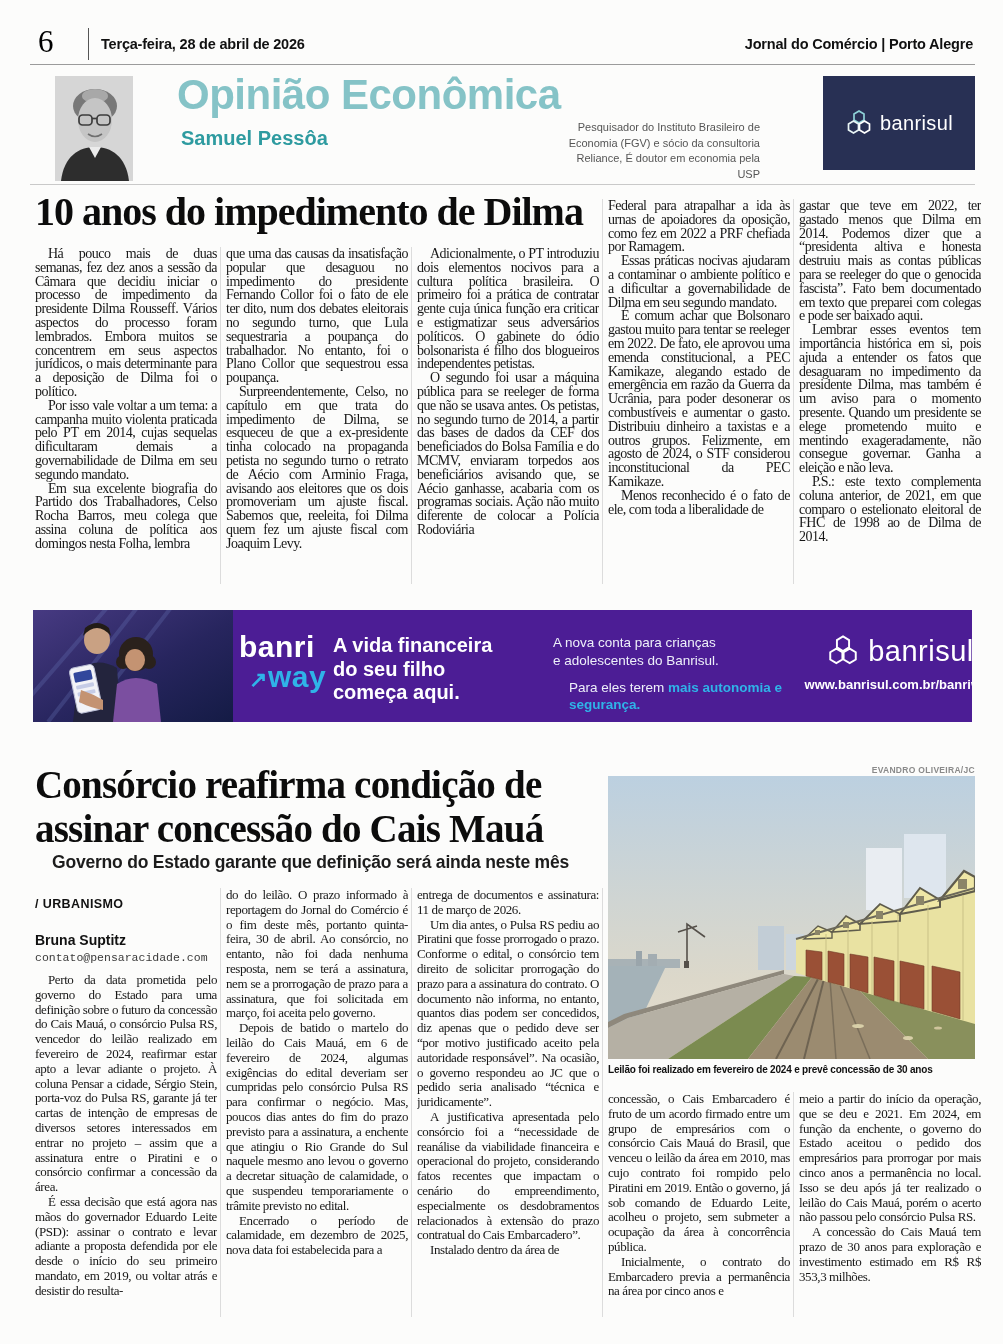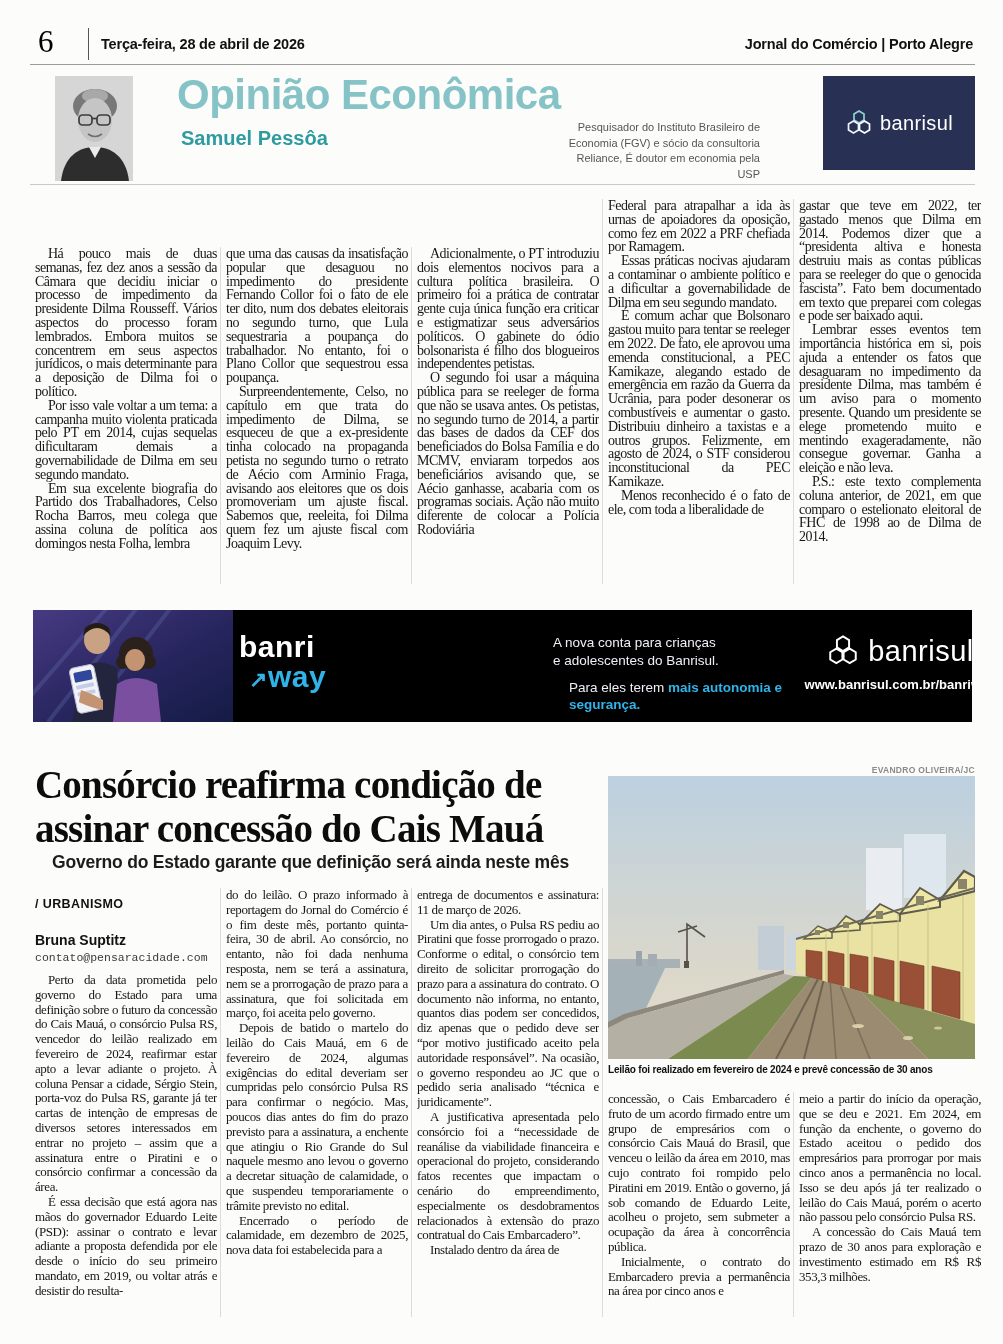--- a/index.html
+++ b/index.html
@@ -33,21 +33,21 @@
   .ncol{position:absolute;width:182px;text-align:justify;font-family:"Liberation Serif",serif;
         color:#171717;overflow:hidden;}
   .a1col{font-size:14px;line-height:13.8px;letter-spacing:-0.5px;height:337px;}
   .a1col.tall{height:385px;}
   .a2col{font-size:13px;line-height:14.8px;letter-spacing:-0.4px;}
   .ncol p{margin:0;text-indent:13px;}
   .ncol p.cont{text-indent:0;}
   .vrule{position:absolute;width:1px;background:#dcdcdc;}
 
   
-  .banner{background:#000000;overflow:hidden;}
+  .banner{background:#4c1d95;overflow:hidden;}
   .ad-brand-top{font-weight:bold;font-size:30px;line-height:1;color:#fff;letter-spacing:0.5px;}
   .ad-brand-bottom{font-weight:bold;font-size:30px;line-height:1;color:#2fb3e8;letter-spacing:0.5px;padding-left:10px;}
   .ad-arrow{font-size:22px;color:#2fb3e8;}
   .ad-headline{font-weight:bold;font-size:20px;line-height:1.18;color:#fff;white-space:pre-line;}
   .ad-sub{font-size:13.5px;line-height:1.32;color:#eef0fa;white-space:pre-line;}
   .ad-sub2{font-size:13.5px;line-height:1.32;color:#eef0fa;margin-top:9px;margin-left:16px;}
   .ad-highlight{color:#2fb3e8;font-weight:bold;}
   .ad-logo-row{display:flex;align-items:center;justify-content:center;gap:8px;}
   .ad-logo-text{color:#fff;font-size:29px;letter-spacing:0.5px;}
   .ad-url{font-weight:bold;font-size:13px;color:#fff;margin-top:9px;text-align:center;}
@@ -93,20 +93,21 @@
       <g fill="none" stroke-width="1.7">
         <polygon stroke="#8fd2d8" points="14,2 19,5 19,11 14,14 9,11 9,5"></polygon>
         <polygon stroke="#e8f4f5" points="8.5,12 13.5,15 13.5,21 8.5,24 3.5,21 3.5,15"></polygon>
         <polygon stroke="#ffffff" points="19.5,12 24.5,15 24.5,21 19.5,24 14.5,21 14.5,15"></polygon>
       </g>
     </svg>
     <span class="brand">banrisul</span>
   </div>
   <div class="abs hrule light" style="left:30px;top:184px;width:945px;"></div>
 
+  <div class="abs a1-title" style="left:35px;top:190px;">10 anos do impedimento de Dilma</div>
 
   <div class="ncol a1col" style="left:35px;top:247px;">
       <p>Há pouco mais de duas semanas, fez dez anos a sessão da Câmara que decidiu iniciar o processo de impedimento da presidente Dilma Rousseff. Vários aspectos do processo foram lembrados. Embora muitos se concentrem em seus aspectos jurídicos, o mais determinante para a deposição de Dilma foi o político.</p>
       <p>Por isso vale voltar a um tema: a campanha muito violenta praticada pelo PT em 2014, cujas sequelas dificultaram demais a governabilidade de Dilma em seu segundo mandato.</p>
       <p>Em sua excelente biografia do Partido dos Trabalhadores, Celso Rocha Barros, meu colega que assina coluna de política aos domingos nesta Folha, lembra</p>
     </div>
   <div class="ncol a1col" style="left:226px;top:247px;">
       <p class="cont">que uma das causas da insatisfação popular que desaguou no impedimento do presidente Fernando Collor foi o fato de ele ter dito, num dos debates eleitorais no segundo turno, que Lula sequestraria a poupança do trabalhador. No entanto, foi o Plano Collor que sequestrou essa poupança.</p>
       <p>Surpreendentemente, Celso, no capítulo em que trata do impedimento de Dilma, se esqueceu de que a ex-presidente tinha colocado na propaganda petista no segundo turno o retrato de Aécio com Arminio Fraga, avisando aos eleitores que os dois promoveriam um ajuste fiscal. Sabemos que, reeleita, foi Dilma quem fez um ajuste fiscal com Joaquim Levy.</p>
     </div>
@@ -160,20 +161,23 @@
         <rect x="43.5" y="74" width="18" height="4" rx="1" fill="#c5cce6"></rect>
         <rect x="43.5" y="81" width="18" height="4" rx="1" fill="#c5cce6"></rect>
         <rect x="43.5" y="88" width="12" height="4" rx="1" fill="#c5cce6"></rect>
       </g>
       <path d="M70,90 Q60,84 48,80 L46,92 Q58,98 70,100 Z" fill="#c49372"></path>
     </svg>
     <div class="abs" style="left:206px;top:22px;">
       <div class="ad-brand-top">banri</div>
       <div class="ad-brand-bottom"><span class="ad-arrow">↗</span><span>way</span></div>
     </div>
+    <div class="abs ad-headline" style="left:300px;top:24px;width:185px;">A vida financeira
+do seu filho
+começa aqui.</div>
     <div class="abs" style="left:520px;top:24px;width:240px;">
       <div class="ad-sub">A nova conta para crianças
 e adolescentes do Banrisul.</div>
       <div class="ad-sub2"><span>Para eles terem </span><span class="ad-highlight">mais autonomia e segurança.</span></div>
     </div>
     <div class="abs" style="left:762px;top:24px;width:210px;">
       <div class="ad-logo-row">
         <svg width="34" height="34" viewBox="0 0 28 28">
           <g fill="none" stroke="#ffffff" stroke-width="1.6">
             <polygon points="14,2 19,5 19,11 14,14 9,11 9,5"></polygon>

